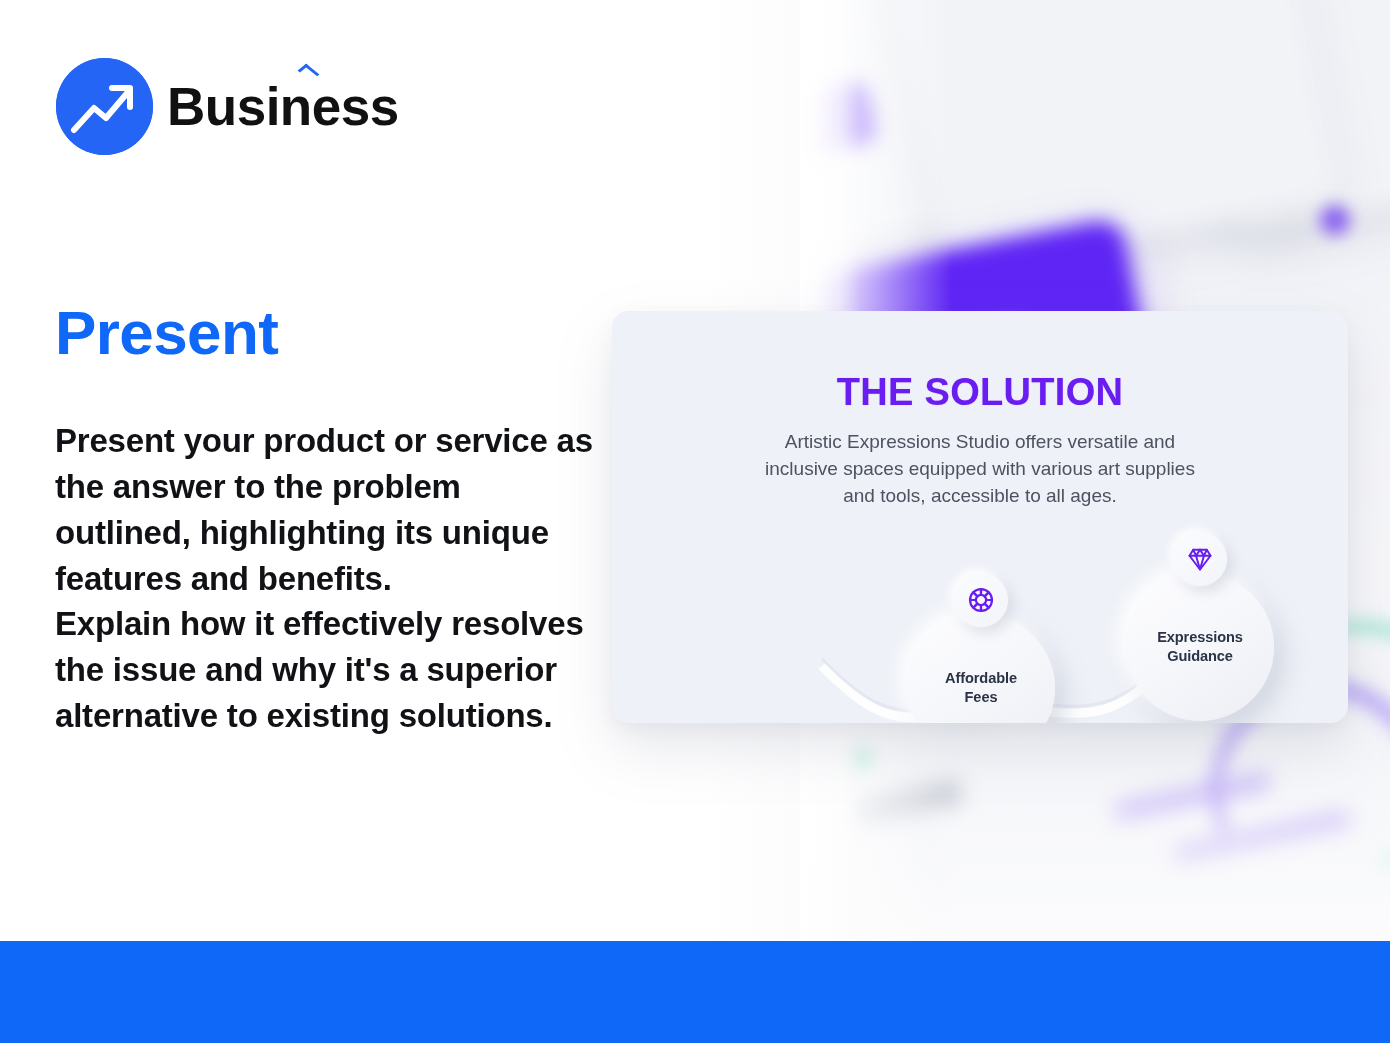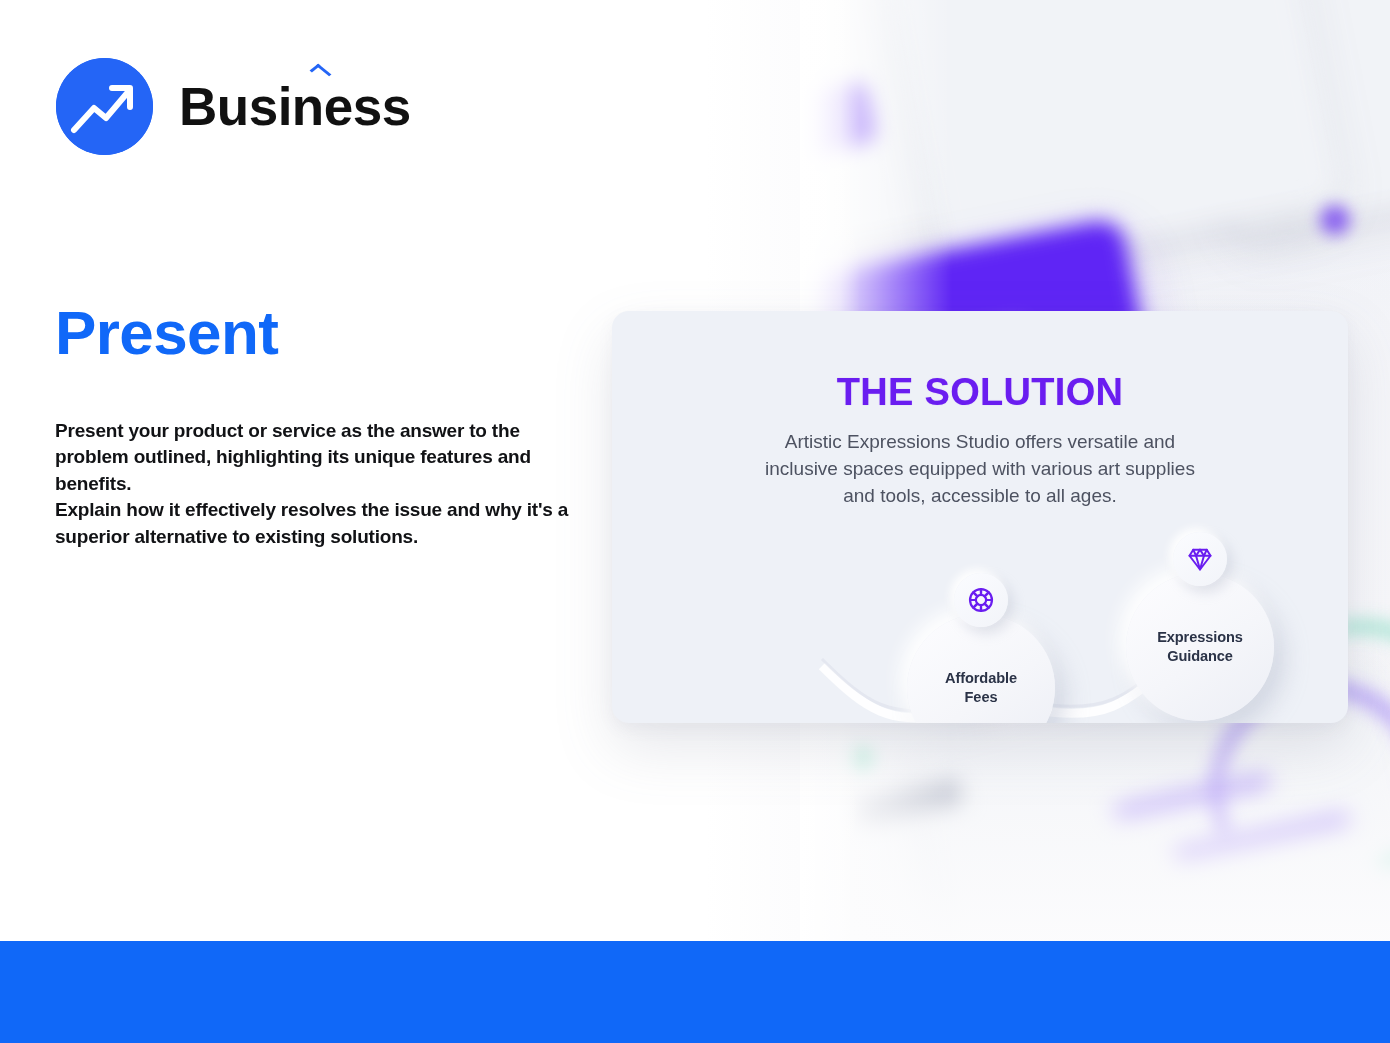--- a/index.html
+++ b/index.html
@@ -92,21 +92,21 @@
     content:""; position:absolute; right:-60px; top:0; width:60px; height:100%;
     background:linear-gradient(90deg,#ffffff 0%,rgba(255,255,255,0) 100%);
   }
 
   
   .logo { position:absolute; left:56px; top:58px; display:flex; align-items:center; }
   .logo-mark {
     width:97px; height:97px; border-radius:50%; background:#2465f6;
     position:relative; flex:0 0 auto;
   }
-  .logo-text { margin-left:26px; }
+  .logo-text { margin-left:14px; }
   .logo-top {
     font-size:53px; font-weight:700; letter-spacing:-.5px;
     color:#111; line-height:1; position:relative; display:inline-block;
   }
   .logo-caret {
     position:absolute; left:133px; top:-13px; width:17px; height:11px;
     border-left:3.5px solid #2465f6; border-top:3.5px solid #2465f6;
     transform:rotate(45deg) skew(-6deg,-6deg);
   }
   .logo-bottom {
@@ -115,21 +115,21 @@
   }
   .logo-kit { color:#2465f6; }
 
   
   .headline {
     position:absolute; left:55px; top:297px;
     font-size:62px; font-weight:700; color:#1068f8; letter-spacing:-.6px;
   }
   .body-block { position:absolute; left:55px; top:418px; width:540px; }
   .body-p {
-    font-size:19px; font-weight:700; line-height:1.39;
+    font-size:33px; font-weight:700; line-height:1.39;
     color:#111215; letter-spacing:-.2px;
   }
   .body-p + .body-p { }
 
   
   .sol-card {
     position:absolute; left:612px; top:311px; width:736px; height:412px;
     background:#eef1f7; border-radius:17px; z-index:10;
     box-shadow:0 26px 58px rgba(110,118,145,.17), 0 6px 16px rgba(110,118,145,.07);
     overflow:hidden;

